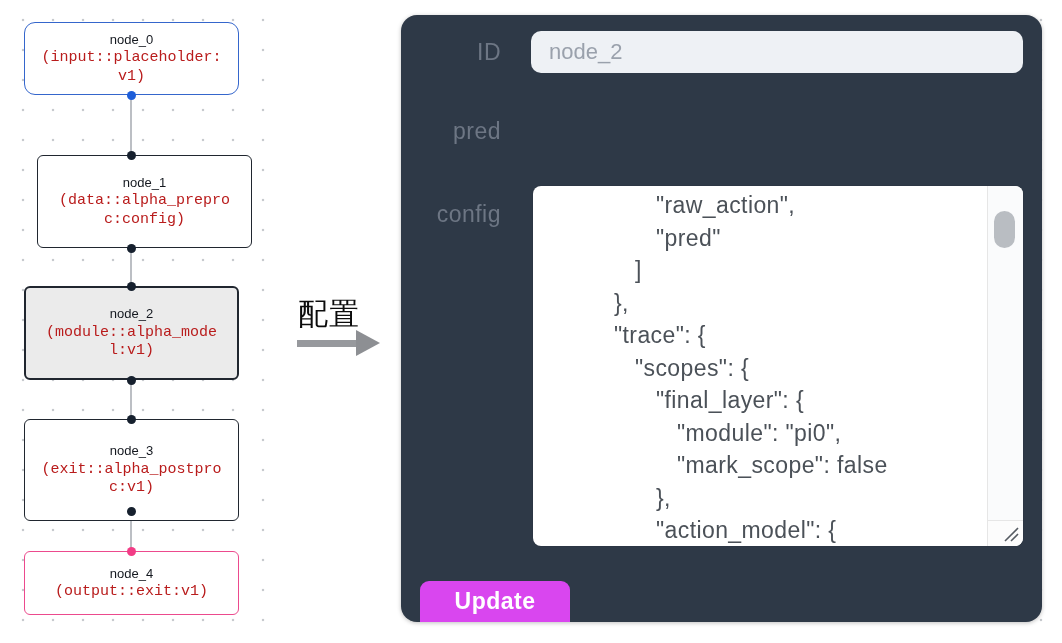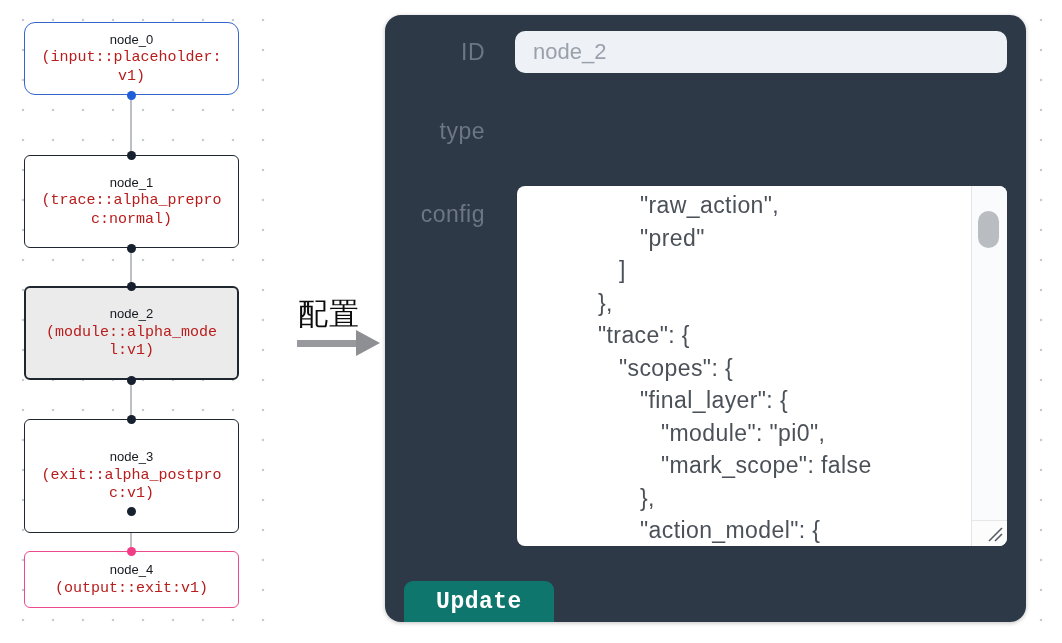--- a/index.html
+++ b/index.html
@@ -20,24 +20,24 @@
   
   .flow-node {
     position:absolute; left:24px; width:215px;
     background:#ffffff; border:1.5px solid #20262f; border-radius:6px;
     display:flex; flex-direction:column; justify-content:center; align-items:center;
     text-align:center; padding:4px 15px; z-index:2;
   }
   .flow-node .nd-title { font-size:13px; line-height:18.5px; color:#14181f; font-weight:500; }
   .flow-node .nd-sub   { font-size:15px; line-height:18.5px; color:#b91c1c; word-break:break-all;font-family:Liberation Mono, monospace; }
   #node-0 { top:22px;  height:73px; border-color:#3566cc;border-radius:11px; }
-  #node-1 { top:155px; height:93px; }
+  #node-1 { top:155px; height:93px;margin-left:13px; }
   #node-2 { top:286px; height:94px; background:#ebebeb; border-width:2px; }
-  #node-3 { top:419px; height:114px; }
-  #node-4 { top:551px; height:57px; border-color:#ec4a8d;justify-content:center; }
+  #node-3 { top:419px; height:102px; }
+  #node-4 { top:551px; height:64px; border-color:#ec4a8d;justify-content:center; }
 
   .edge {
     position:absolute; left:130px; width:1.5px; background:#bcbfc4; z-index:1;
   }
   #edge-0 { top:95px;  height:60px; }
   #edge-1 { top:248px; height:38px; }
   #edge-2 { top:380px; height:39px; }
   #edge-3 { top:511px; height:40px; }
 
   .port {
@@ -63,21 +63,21 @@
     position:absolute; left:0; top:10px; width:62px; height:7px; background:#97999d;
   }
   #arrow-shape .head {
     position:absolute; left:59px; top:0; width:0; height:0;
     border-left:24px solid #8d8f93;
     border-top:13px solid transparent; border-bottom:13px solid transparent;
   }
 
   
   #config-panel {
-    position:absolute; left:385px; top:15px; width:641px; height:607px;
+    position:absolute; left:401px; top:15px; width:641px; height:607px;
     background:#2e3947; border-radius:16px; z-index:4;
     box-shadow:0 1px 4px rgba(0,0,0,0.25);
   }
   .fld-label {
     position:absolute; left:0; width:100px; text-align:right;
     color:#6d7684; font-size:23px; letter-spacing:0.5px;
   }
   #label-id     { top:24px; }
   #label-type   { top:103px; }
   #label-config { top:186px; }
@@ -113,22 +113,22 @@
     background:#b9bdc2; border-radius:11px;
   }
   #cfg-resize-corner {
     position:absolute; right:0; bottom:0; width:36px; height:26px;
     background:#fcfcfc; border-left:1px solid #e6e6e6; border-top:1px solid #e6e6e6;
   }
   #cfg-resize-corner svg { position:absolute; right:4px; bottom:4px; }
 
   #update-button {
     position:absolute; left:19px; top:566px; width:150px; height:41px;
-    background:#0f766e; border:none; border-radius:9px 9px 0 0;
-    color:#ffffff; font-family:Liberation Mono, monospace;
+    background:#d946ef; border:none; border-radius:9px 9px 0 0;
+    color:#ffffff; font-family:Liberation Sans, sans-serif;
     font-size:23px; font-weight:bold; letter-spacing:0.5px; cursor:pointer;
   }
 </style>
 </head>
 <body>
 
 <div id="stage">
 
   <div id="left-canvas" class="dotted"></div>
 
@@ -136,21 +136,21 @@
   <div class="edge" id="edge-1"></div>
   <div class="edge" id="edge-2"></div>
   <div class="edge" id="edge-3"></div>
 
   <div class="flow-node" id="node-0">
     <div class="nd-title">node_0</div>
     <div class="nd-sub">(input::placeholder:v1)</div>
   </div>
   <div class="flow-node" id="node-1">
     <div class="nd-title">node_1</div>
-    <div class="nd-sub">(trace::alpha_preproc:normal)</div>
+    <div class="nd-sub">(data::alpha_preproc:config)</div>
   </div>
   <div class="flow-node" id="node-2">
     <div class="nd-title">node_2</div>
     <div class="nd-sub">(module::alpha_model:v1)</div>
   </div>
   <div class="flow-node" id="node-3">
     <div class="nd-title">node_3</div>
     <div class="nd-sub">(exit::alpha_postproc:v1)</div>
   </div>
   <div class="flow-node" id="node-4">
@@ -173,21 +173,21 @@
     <div class="head"></div>
   </div>
 
   <div id="right-canvas" class="dotted"></div>
 
   <div id="config-panel">
 
     <div class="fld-label" id="label-id">ID</div>
     <input class="fld-input" id="input-id" type="text" value="node_2" style="">
 
-    <div class="fld-label" id="label-type">type</div>
+    <div class="fld-label" id="label-type">pred</div>
 
     <div class="fld-label" id="label-config">config</div>
 
     <div id="config-box">
       <div id="config-code">
           <div class="cfg-line" style="padding-left: 123px;">"raw_action",</div>
           <div class="cfg-line" style="padding-left: 123px;">"pred"</div>
           <div class="cfg-line" style="padding-left: 102px;">]</div>
           <div class="cfg-line" style="padding-left: 81px;">},</div>
           <div class="cfg-line" style="padding-left: 81px;">"trace": {</div>

